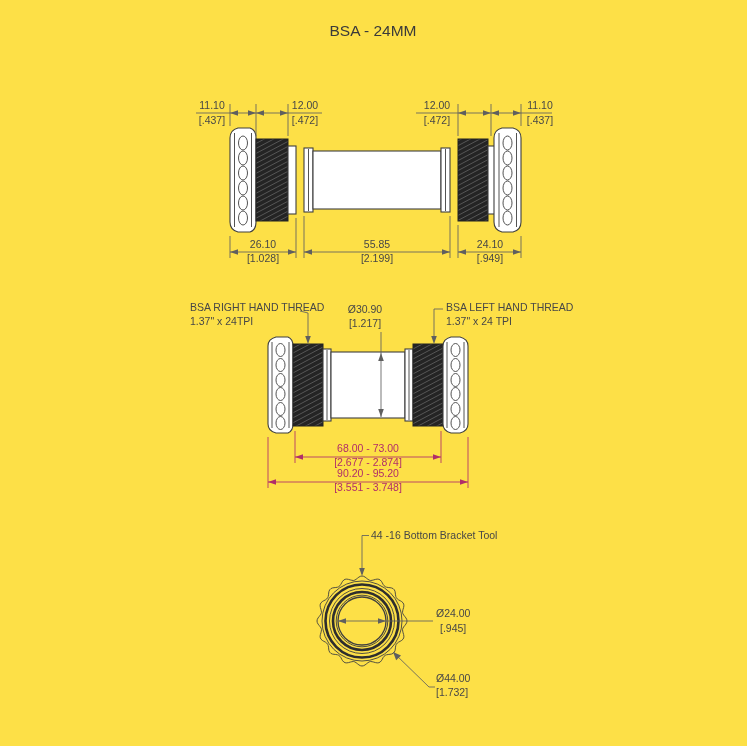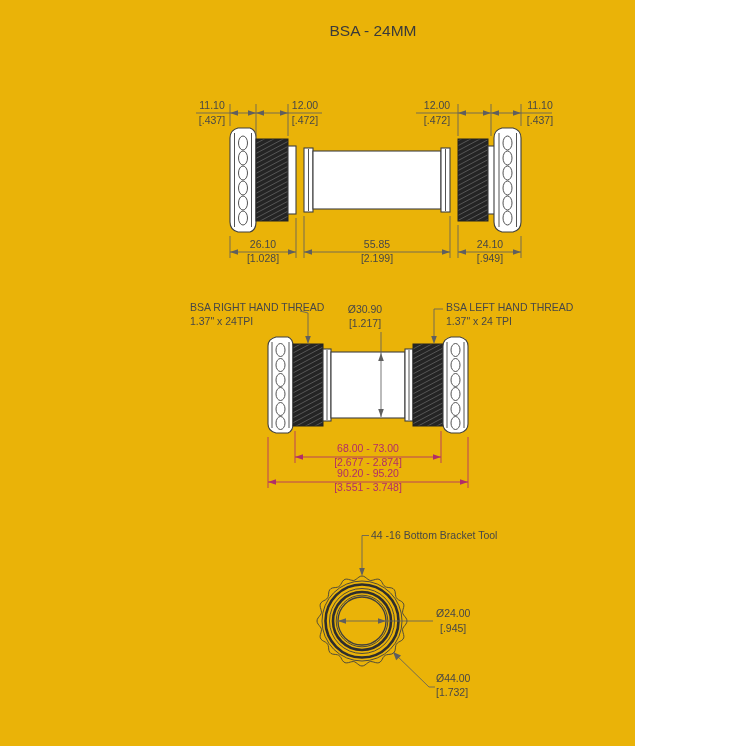--- a/index.html
+++ b/index.html
@@ -1,16 +1,16 @@
 <!DOCTYPE html>
 <html><head>
 <meta charset="utf-8">
 <style>
   html,body{margin:0;padding:0;background:#ffffff;}
-  .page{position:relative;width:635px;height:746px;background:#eab308;overflow:hidden;}
+  .page{position:relative;width:747px;height:746px;background:#fde047;overflow:hidden;}
   svg{display:block;}
   .t{font-family:"Liberation Sans","DejaVu Sans",sans-serif;fill:#474747;font-size:10.5px;}
   .title{font-family:"Liberation Sans","DejaVu Sans",sans-serif;fill:#3a3a3a;font-size:15.5px;}
   .mid{text-anchor:middle;}
   .draw{stroke:#3f3f3f;stroke-width:1.1;fill:#ffffff;}
   .thin{stroke:#3f3f3f;stroke-width:0.9;fill:none;}
   .dim{stroke:#5f5f5f;stroke-width:0.85;fill:none;}
   .ah{fill:#5f5f5f;stroke:none;}
   .mag{stroke:#b12d69 !important;}
   .magt{fill:#b12d69 !important;}

